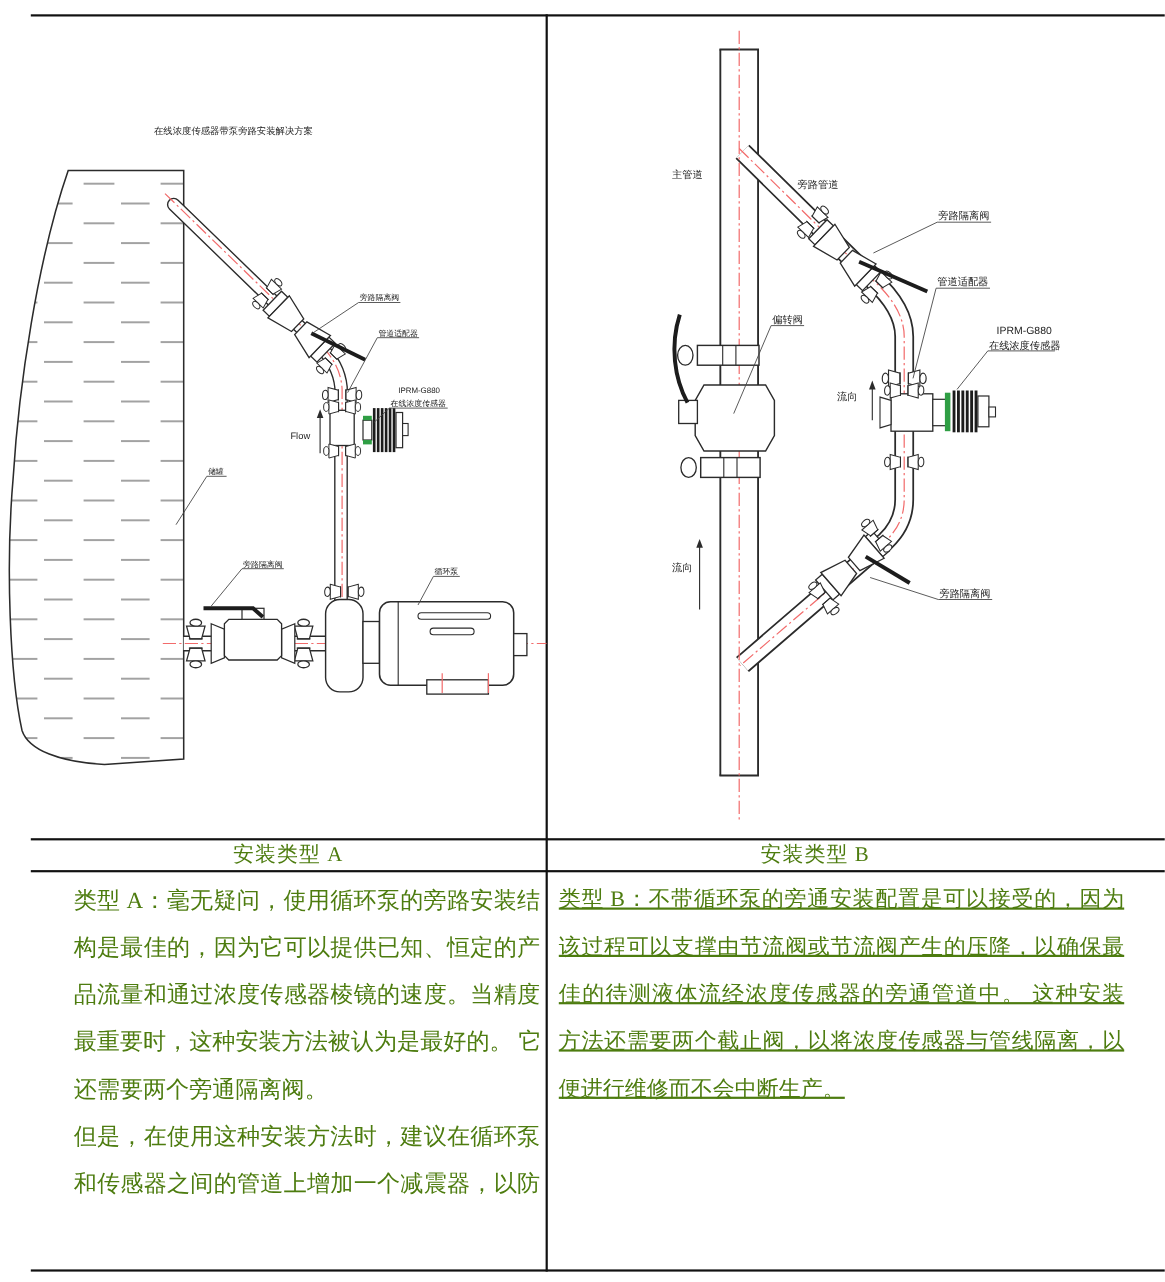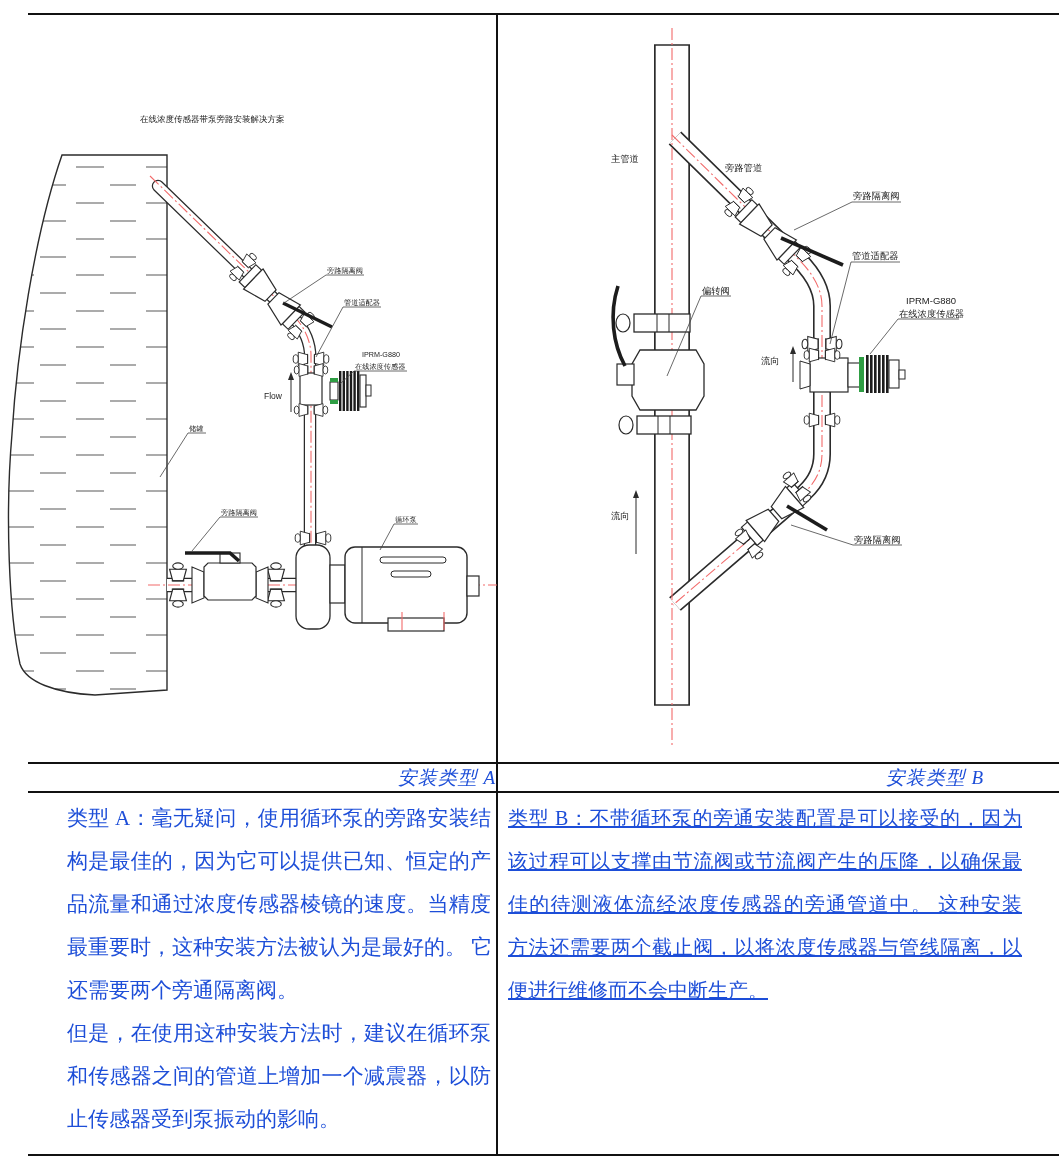--- a/index.html
+++ b/index.html
@@ -1,22 +1,22 @@
 <!DOCTYPE html>
 <html><head>
 <meta charset="utf-8">
 <title></title>
 <style>
   html,body{margin:0;padding:0;background:#ffffff;}
   #page{position:relative;width:1059px;height:1165px;background:#fff;overflow:hidden;
-        font-family:"Liberation Serif","DejaVu Serif",serif;color:#1d4ed8;}
+        font-family:"Liberation Serif","DejaVu Serif",serif;color:#4d7c0f;}
   .rule{position:absolute;background:#111;}
   .cell{position:absolute;}
-  .caption{position:absolute;top:763px;height:29px;line-height:29px;text-align:right;
-           font-size:19px;letter-spacing:1px;font-style:italic;}
+  .caption{position:absolute;top:763px;height:29px;line-height:29px;text-align:center;
+           font-size:19px;letter-spacing:1px;}
   .textcol{position:absolute;top:797px;}
   .tline{height:43px;line-height:43px;font-size:21px;text-align:justify;text-align-last:justify;
          white-space:nowrap;}
   .tline.short{text-align-last:left;}
   .colB .tline{font-size:20px;}
   svg{position:absolute;display:block;}
   svg text{font-family:"Liberation Sans","DejaVu Sans",sans-serif;fill:#1c1c1c;}
 </style>
 </head>
 <body>
@@ -256,21 +256,20 @@
   <div class="caption" style="left:498px;width:486px;">安装类型 B</div>
 
   <div class="textcol colA" style="left:67px;width:424px;">
     <div class="tline">类型 A：毫无疑问，使用循环泵的旁路安装结</div>
     <div class="tline">构是最佳的，因为它可以提供已知、恒定的产</div>
     <div class="tline">品流量和通过浓度传感器棱镜的速度。当精度</div>
     <div class="tline">最重要时，这种安装方法被认为是最好的。 它</div>
     <div class="tline short">还需要两个旁通隔离阀。</div>
     <div class="tline">但是，在使用这种安装方法时，建议在循环泵</div>
     <div class="tline">和传感器之间的管道上增加一个减震器，以防</div>
-    <div class="tline short">止传感器受到泵振动的影响。</div>
   </div>
 
   <div class="textcol colB" style="left:508px;width:514px;text-decoration:underline;">
     <div class="tline">类型 B：不带循环泵的旁通安装配置是可以接受的，因为</div>
     <div class="tline">该过程可以支撑由节流阀或节流阀产生的压降，以确保最</div>
     <div class="tline">佳的待测液体流经浓度传感器的旁通管道中。 这种安装</div>
     <div class="tline">方法还需要两个截止阀，以将浓度传感器与管线隔离，以</div>
     <div class="tline short">便进行维修而不会中断生产。</div>
   </div>
 

